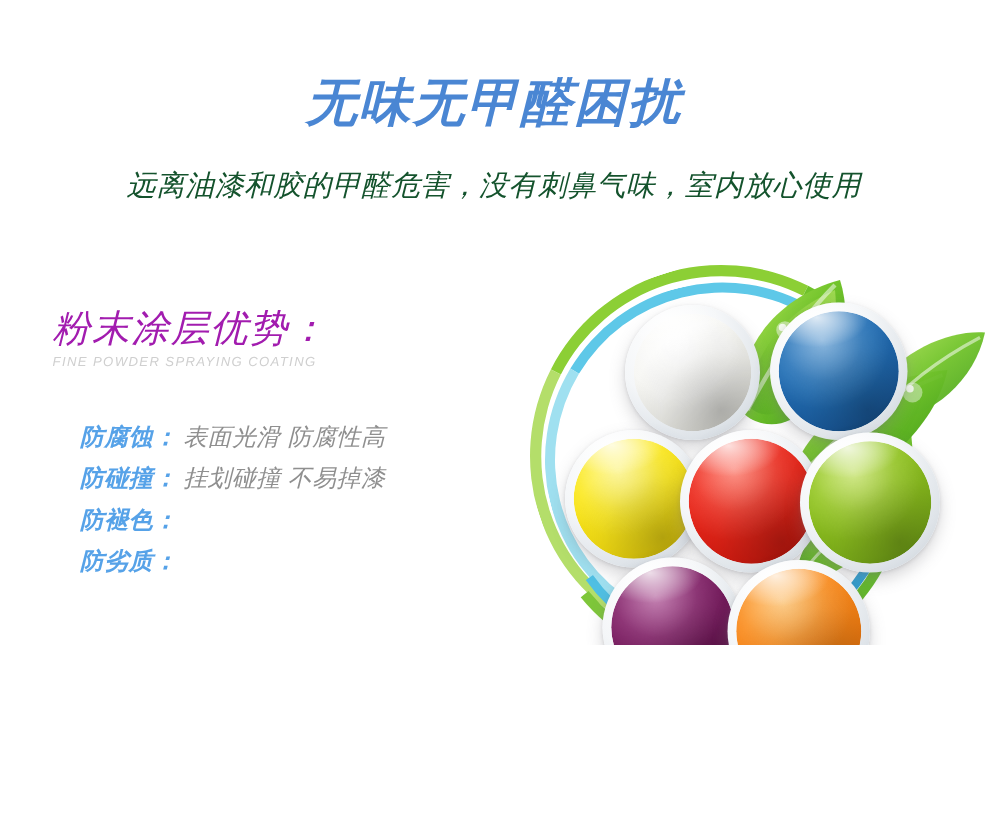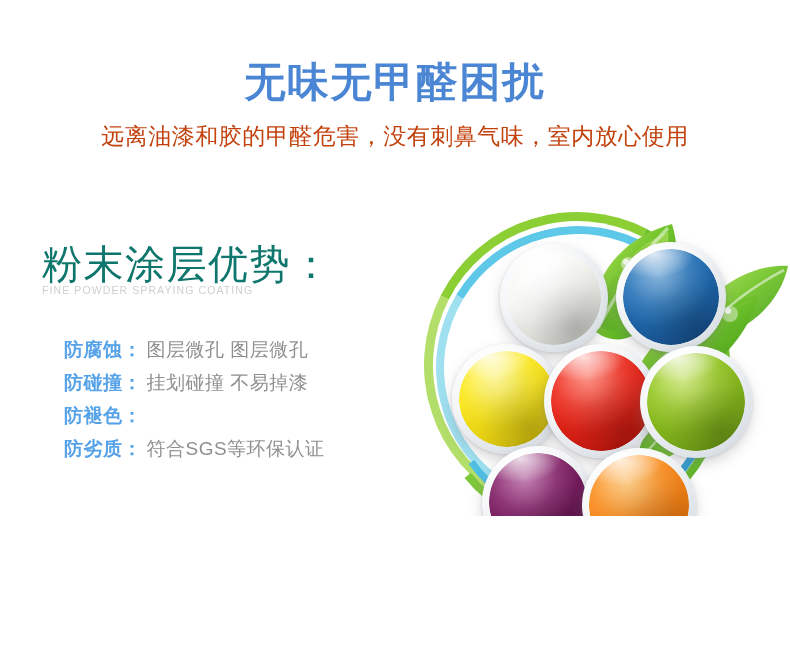--- a/index.html
+++ b/index.html
@@ -12,66 +12,67 @@
     font-family: "Liberation Sans", "DejaVu Sans", sans-serif;
     -webkit-font-smoothing: antialiased;
   }
 
   #page {
     position: relative;
     width: 790px;
     height: 516px;
     background: #ffffff;
     overflow: hidden;
+    font-style: italic;
   }
 
   
   .header {
     position: absolute;
     left: 0;
     top: 56px;
     width: 790px;
     text-align: center;
   }
   .headline {
     font-size: 41px;
     line-height: 52px;
     font-weight: bold;
     color: #4a86d3;
     letter-spacing: 2px;
     white-space: nowrap;
   }
   .subhead {
-    margin-top: 12px;
+    margin-top: 24px;
     font-size: 23px;
     line-height: 32px;
-    color: #c2410c;
+    color: #14532d;
     letter-spacing: 0.5px;
     white-space: nowrap;
   }
   .subhead-en {
     margin-top: 9px;
     font-size: 8.5px;
     line-height: 12px;
     color: #d9d9d9;
     letter-spacing: 0.55px;
     white-space: nowrap;
   }
 
   
   .features {
     position: absolute;
     left: 42px;
     top: 245px;
     width: 330px;
   }
   .features-title {
-    font-size: 40px;
+    font-size: 30px;
     line-height: 38px;
-    color: #0f766e;
+    color: #a21caf;
     letter-spacing: 1.5px;
     white-space: nowrap;
   }
   .features-title-en {
     font-size: 10.5px;
     line-height: 14px;
     color: #cfcfcf;
     letter-spacing: 1.1px;
     white-space: nowrap;
   }
@@ -245,38 +246,37 @@
 
   <div class="features">
     <div class="features-title">粉末涂层优势：</div>
     <div class="features-title-en">FINE POWDER SPRAYING COATING</div>
 
     <div class="feature-list">
 
       <div class="feature-row">
         <span class="feature-key">防腐蚀</span>
         <span class="feature-colon">：</span>
-        <span class="feature-val">图层微孔 图层微孔</span>
+        <span class="feature-val">表面光滑 防腐性高</span>
       </div>
 
       <div class="feature-row">
         <span class="feature-key">防碰撞</span>
         <span class="feature-colon">：</span>
         <span class="feature-val">挂划碰撞 不易掉漆</span>
       </div>
 
       <div class="feature-row">
         <span class="feature-key">防褪色</span>
         <span class="feature-colon">：</span>
       </div>
 
       <div class="feature-row">
         <span class="feature-key">防劣质</span>
         <span class="feature-colon">：</span>
-        <span class="feature-val">符合SGS等环保认证</span>
       </div>
 
     </div>
   </div>
 
   <div class="artwork">
     <div class="art-stage">
 
       <div class="arc arc-green"></div>
       <div class="arc arc-cyan"></div>

